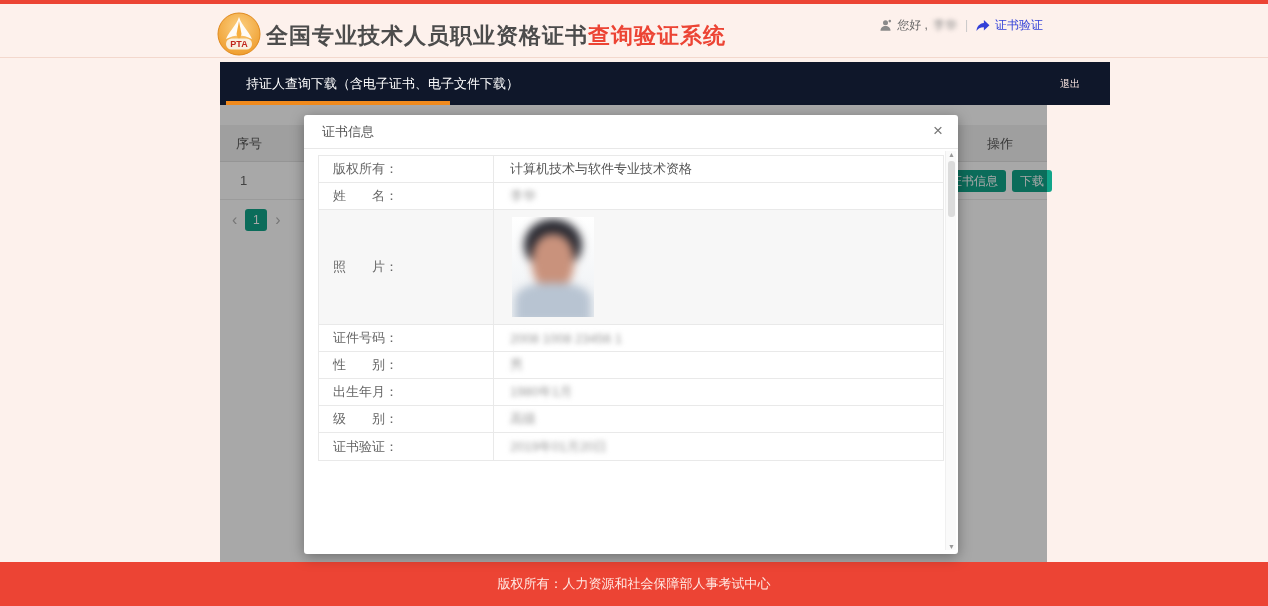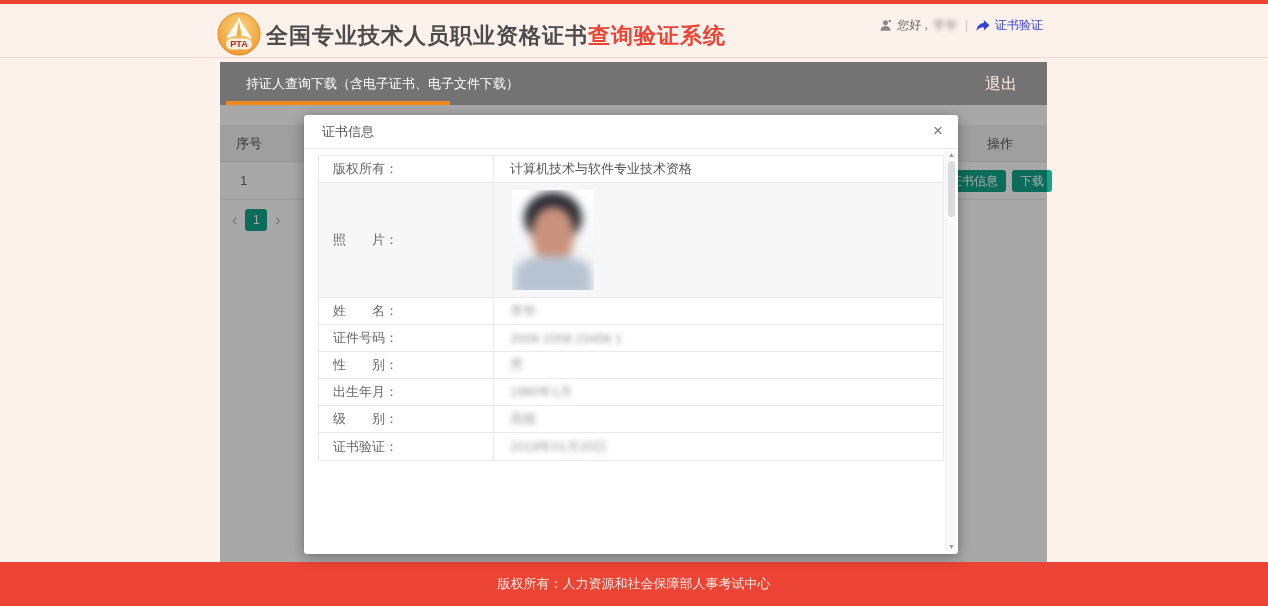--- a/index.html
+++ b/index.html
@@ -14,26 +14,26 @@
   .site-title { position:absolute; left:266px; top:12px; height:40px; line-height:40px;
                 font-size:22px; font-weight:bold; color:#4c4c4c; letter-spacing:1px; white-space:nowrap; }
   .site-title .red { color:#ec4434; }
   .greeting { position:absolute; right:225px; top:12px; height:18px; display:flex; align-items:center;
               gap:5px; font-size:12px; color:#666; }
   .greeting .divider { color:#c9c9c9; margin:0 3px; }
   .verify-link { color:#3240d8; text-decoration:none; cursor:pointer; }
   .blur-name { filter:blur(2px); color:#8b8b8b; }
 
   
-  .nav { position:absolute; left:220px; top:62px; width:827px; height:43px; background:#737373; }
+  .nav { position:absolute; left:220px; top:62px; width:890px; height:43px; background:#0f172a; }
   .nav-tab { position:absolute; left:0; top:0; height:43px; line-height:43px; padding:0 26px;
              color:#fff; font-size:13px; cursor:pointer; }
   .tab-underline { position:absolute; left:6px; bottom:0; width:224px; height:4px; background:#f08a1d; }
   .logout { position:absolute; right:0; top:0; height:43px; line-height:43px; padding:0 30px;
-            color:#ffe9e4; font-size:16px; cursor:pointer; }
+            color:#ffe9e4; font-size:10px; cursor:pointer; }
 
   
   .content { position:absolute; left:220px; top:105px; width:827px; height:457px; background:#fff; }
   .thead { position:absolute; left:0; top:20px; width:827px; height:37px; background:#f1f1f1;
            border-bottom:1px solid #e3e3e3; font-size:13px; color:#555; }
   .th-seq { position:absolute; left:16px; top:0; line-height:37px; }
   .th-action { position:absolute; left:767px; top:0; line-height:37px; }
   .trow { position:absolute; left:0; top:57px; width:827px; height:38px; border-bottom:1px solid #ececec;
           font-size:13px; color:#666; }
   .td-seq { position:absolute; left:20px; top:0; line-height:38px; }
@@ -149,37 +149,37 @@
   <div class="modal-header">
     <span class="modal-title">证书信息</span>
     <span class="modal-close">×</span>
   </div>
 
   <div class="modal-table">
     <div class="mrow">
       <div class="cell-label">版权所有：</div>
       <div class="cell-value">计算机技术与软件专业技术资格</div>
     </div>
+    <div class="mrow">
+      <div class="cell-label">姓　　名：</div>
+      <div class="cell-value val-blur">李华</div>
+    </div>
     <div class="mrow mrow-photo">
       <div class="cell-label">照　　片：</div>
       <div class="cell-value">
         <div class="photo">
           <div class="photo-inner">
             <div class="ph-hair"></div>
             <div class="ph-face"></div>
             <div class="ph-shirt"></div>
           </div>
         </div>
       </div>
     </div>
     <div class="mrow">
-      <div class="cell-label">姓　　名：</div>
-      <div class="cell-value val-blur">李华</div>
-    </div>
-    <div class="mrow">
       <div class="cell-label">证件号码：</div>
       <div class="cell-value val-blur">2008 1008 23456 1</div>
     </div>
     <div class="mrow">
       <div class="cell-label">性　　别：</div>
       <div class="cell-value val-blur">男</div>
     </div>
     <div class="mrow">
       <div class="cell-label">出生年月：</div>
       <div class="cell-value val-blur">1980年1月</div>

